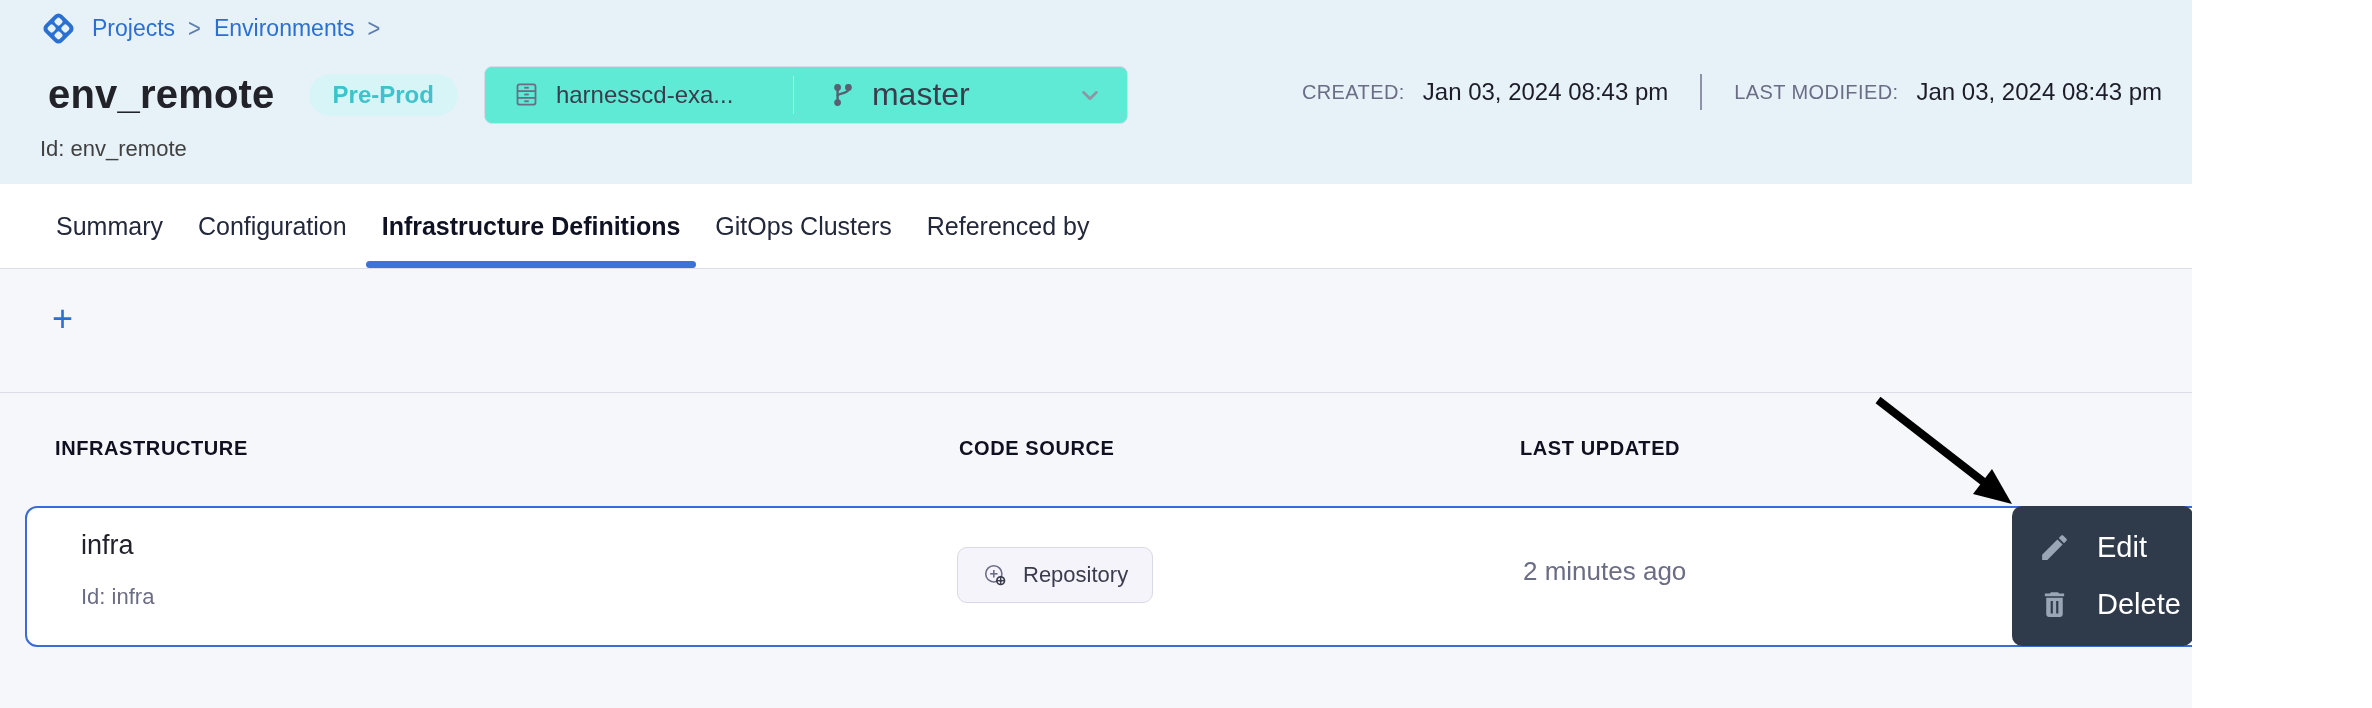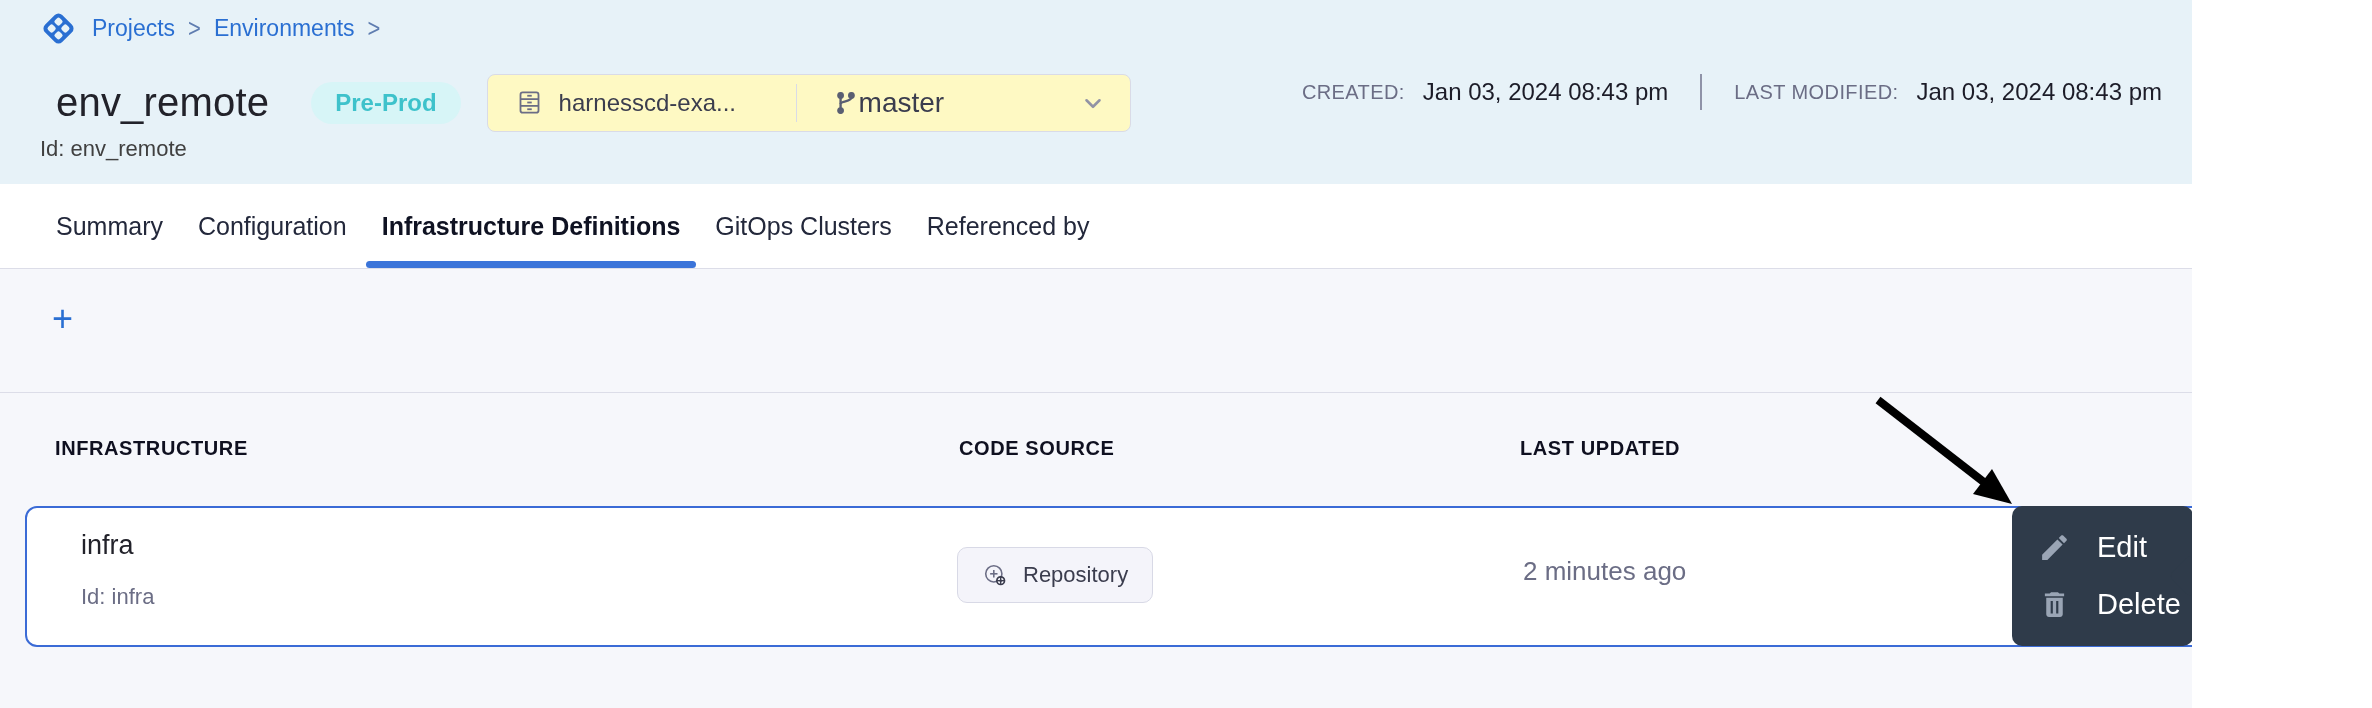--- a/index.html
+++ b/index.html
@@ -6,26 +6,26 @@
   .screen{position:relative;width:2192px;height:708px;overflow:hidden;background:#f6f7fb;}
 
   
   .topbar{position:absolute;top:0;left:0;width:100%;height:184px;background:#e7f2f8;}
   .breadcrumb{position:absolute;top:10px;left:40px;display:flex;align-items:center;gap:13px;font-size:23px;}
   .breadcrumb .crumb{color:#2a6fd2;text-decoration:none;cursor:pointer;}
   .breadcrumb .sep{color:#5f7db0;font-size:22px;transform:scaleY(1.15);}
   .logo-wrap{display:flex;align-items:center;margin-right:2px;}
 
   .title-row{position:absolute;top:64px;left:40px;display:flex;align-items:center;gap:26px;}
-  .page-title{margin:16px;font-size:40px;font-weight:400;color:#22222a;letter-spacing:.2px;}
+  .page-title{margin:8px;font-size:40px;font-weight:700;color:#22222a;letter-spacing:.2px;}
   .env-badge{background:#d7f5f7;color:#3ec2cb;font-size:24px;font-weight:600;padding:9px 24px;border-radius:28px;line-height:1;}
-  .repo-select{display:flex;align-items:center;height:58px;width:644px;background:#fef9c3;border:1px solid #d9dbe7;border-radius:8px;box-sizing:border-box;cursor:pointer;}
+  .repo-select{display:flex;align-items:center;height:58px;width:644px;background:#5eead4;border:1px solid #d9dbe7;border-radius:8px;box-sizing:border-box;cursor:pointer;}
   .repo-part{display:flex;align-items:center;gap:16px;padding:0 28px;width:252px;font-size:24px;color:#3b3d4e;}
   .vdiv{width:1px;height:38px;background:#d9dbe7;}
-  .branch-part{display:flex;align-items:center;padding:0 24px 0 36px;font-size:28px;color:#3b3d4e;flex:1;}
+  .branch-part{display:flex;align-items:center;gap:16px;padding:0 24px 0 36px;font-size:32px;color:#3b3d4e;flex:1;}
   .branch-part .chev{margin-left:auto;}
   .id-label{position:absolute;top:136px;left:40px;font-size:22px;color:#404040;}
 
   .meta{position:absolute;top:0;right:30px;height:184px;display:flex;align-items:center;gap:18px;}
   .meta-label{font-size:20px;color:#6b6d85;letter-spacing:.4px;white-space:nowrap;}
   .meta-value{font-size:24px;color:#1c1c28;white-space:nowrap;}
   .meta-sep{width:2px;height:36px;background:#8f93a8;margin:0 14px;}
 
   
   .tabbar{position:absolute;top:184px;left:0;width:100%;height:85px;background:#fff;border-bottom:1px solid #dcdde8;display:flex;gap:35px;padding-left:56px;box-sizing:border-box;}

